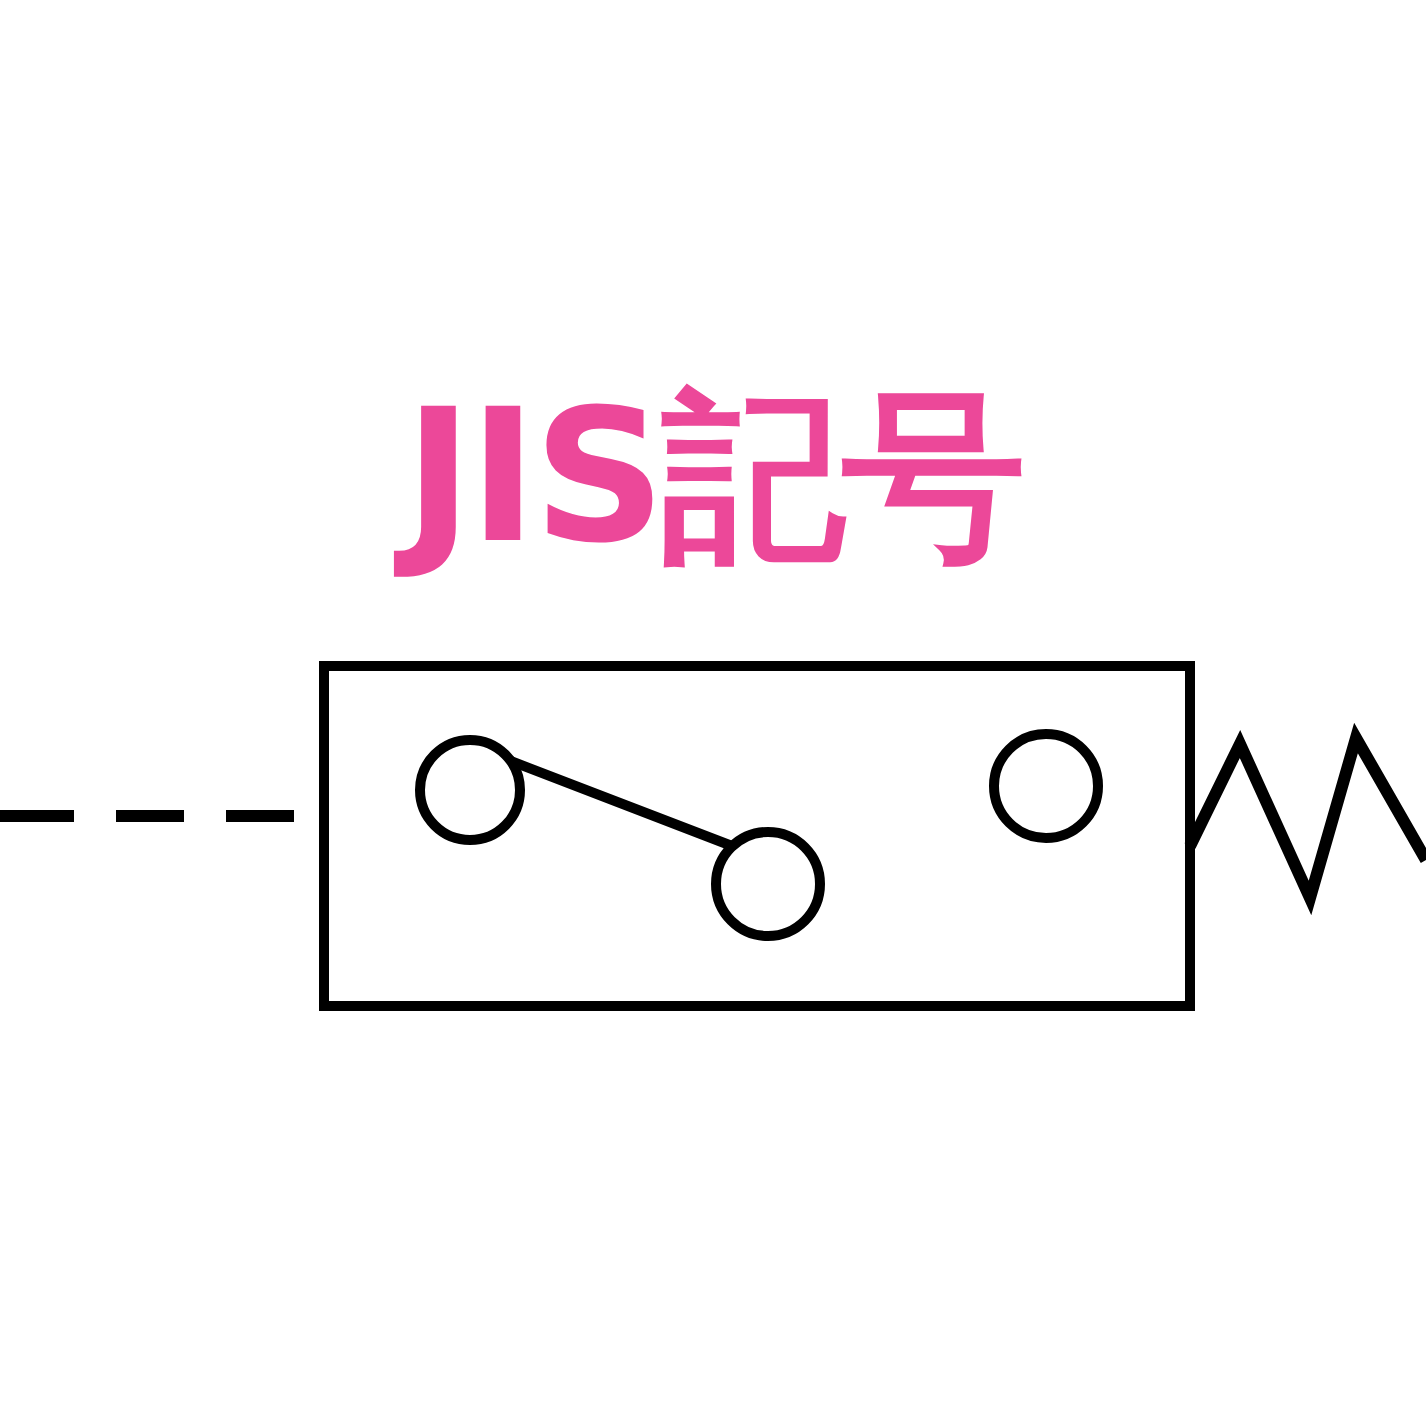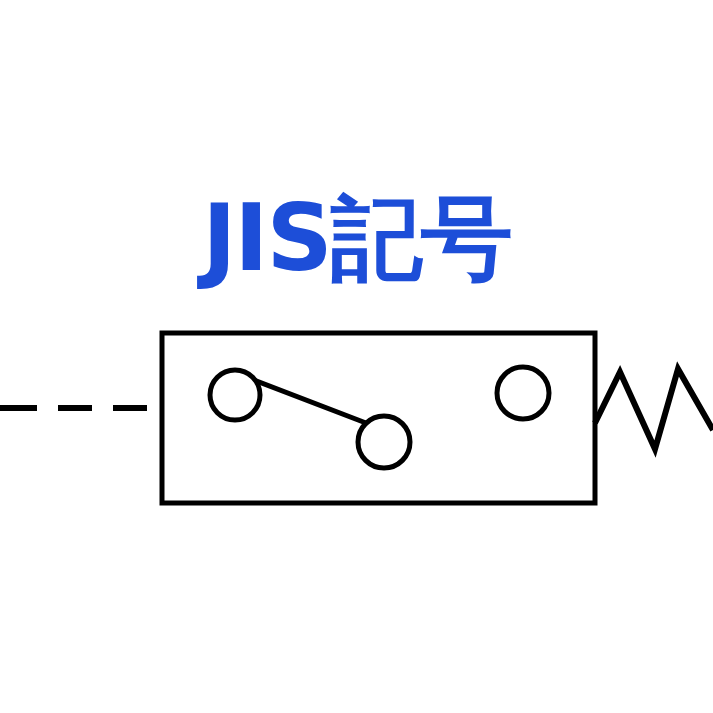--- a/index.html
+++ b/index.html
@@ -39,21 +39,21 @@
     top: 0;
     width: 713px;
     height: 713px;
   }
 </style>
 </head>
 <body>
 
 <div id="root" style="background: rgb(255, 255, 255); width: 713px; height: 713px;">
 
-  <div id="title" style="color: #1d4ed8;">JIS記号</div>
+  <div id="title" style="color: #ec4899;">JIS記号</div>
 
   <svg id="symbol" viewBox="0 0 713 713">
 
     <g>
       <line x1="0" y1="408" x2="37" y2="408" stroke="#000000" stroke-width="6" stroke-linecap="butt"></line>
       <line x1="58" y1="408" x2="92" y2="408" stroke="#000000" stroke-width="6" stroke-linecap="butt"></line>
       <line x1="113" y1="408" x2="147" y2="408" stroke="#000000" stroke-width="6" stroke-linecap="butt"></line>
     </g>
 
     <rect x="162" y="333" width="433" height="170" fill="#ffffff" stroke="#000000" stroke-width="5"></rect>

